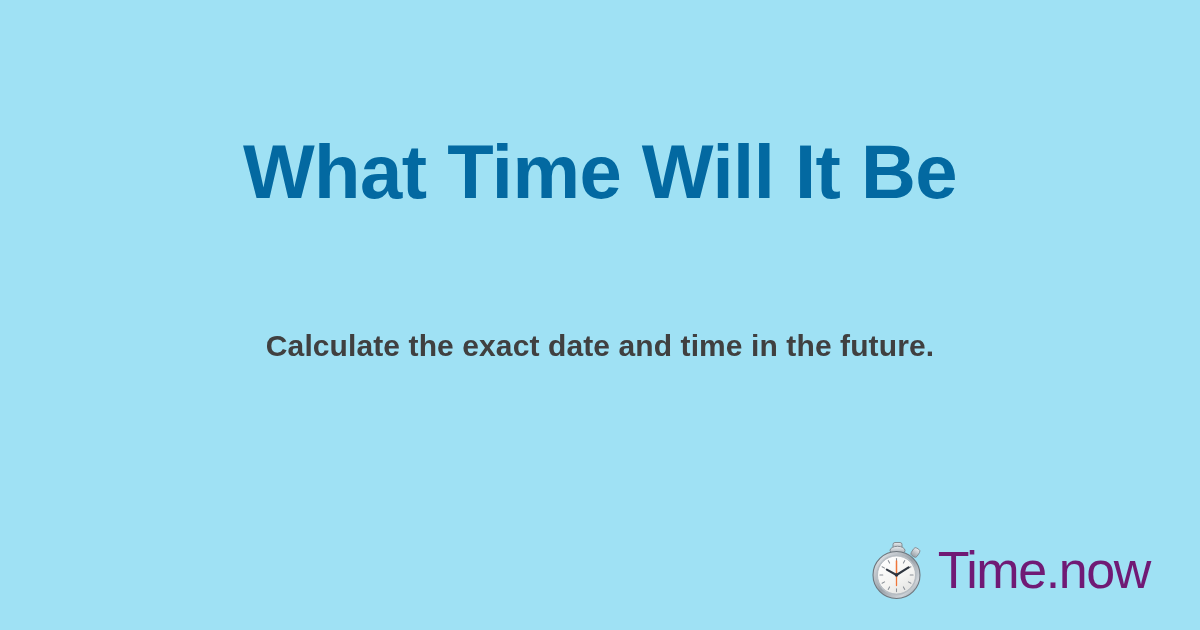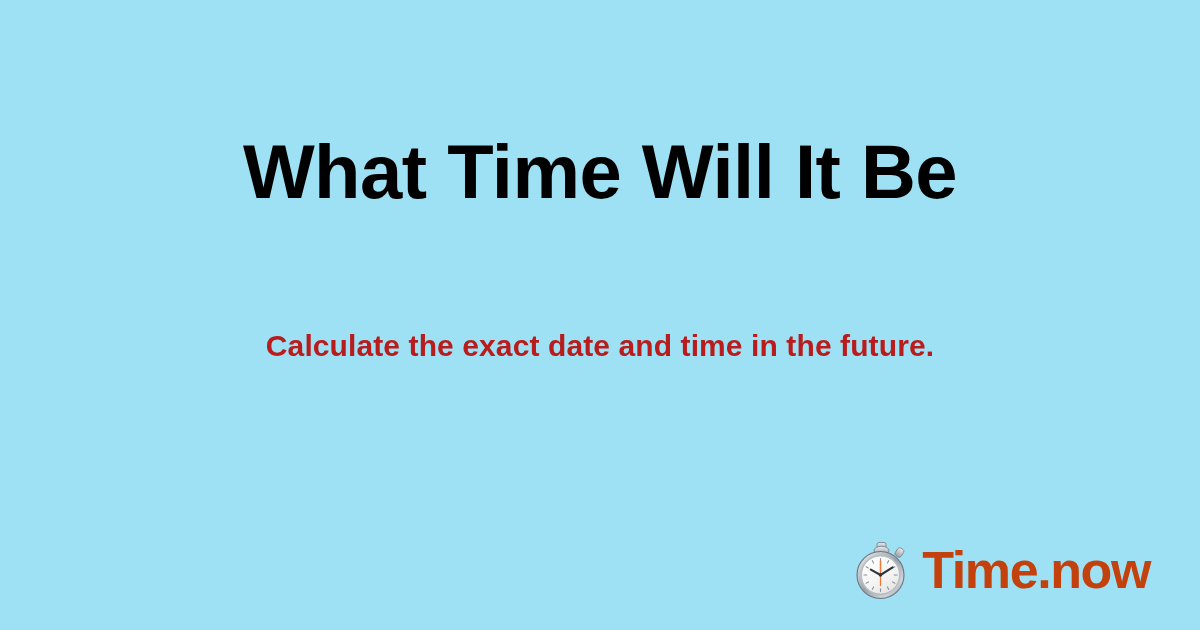--- a/index.html
+++ b/index.html
@@ -25,21 +25,21 @@
   .headline-block {
     position: absolute;
     left: 0;
     right: 0;
     top: 131px;
     text-align: center;
   }
   .headline {
     margin: 0;
     padding: 0;
-    color: #000000;
+    color: #0369a1;
     font-family: "Liberation Sans", sans-serif;
     font-weight: bold;
     font-size: 76px;
     line-height: 82px;
     letter-spacing: -0.5px;
     white-space: nowrap;
   }
   .headline-line {
     display: block;
   }
@@ -48,21 +48,21 @@
   .subtitle-block {
     position: absolute;
     left: 0;
     right: 0;
     top: 327px;
     text-align: center;
   }
   .subtitle {
     margin: 0;
     padding: 0;
-    color: #b91c1c;
+    color: #404040;
     font-family: "Liberation Sans", sans-serif;
     font-weight: bold;
     font-size: 30px;
     line-height: 38px;
     letter-spacing: 0.1px;
     white-space: nowrap;
   }
 
   
   .brand {
@@ -74,23 +74,23 @@
     gap: 13px;
     height: 64px;
   }
   .brand-icon {
     width: 56px;
     height: 60px;
     display: block;
     flex: 0 0 auto;
   }
   .brand-name {
-    color: #c2410c;
+    color: #701a75;
     font-family: "Liberation Sans", sans-serif;
-    font-weight: bold;
+    font-weight: normal;
     font-size: 52px;
     line-height: 56px;
     letter-spacing: -1.4px;
     white-space: nowrap;
   }
 </style>
 </head>
 <body>
 
 <div class="card">

